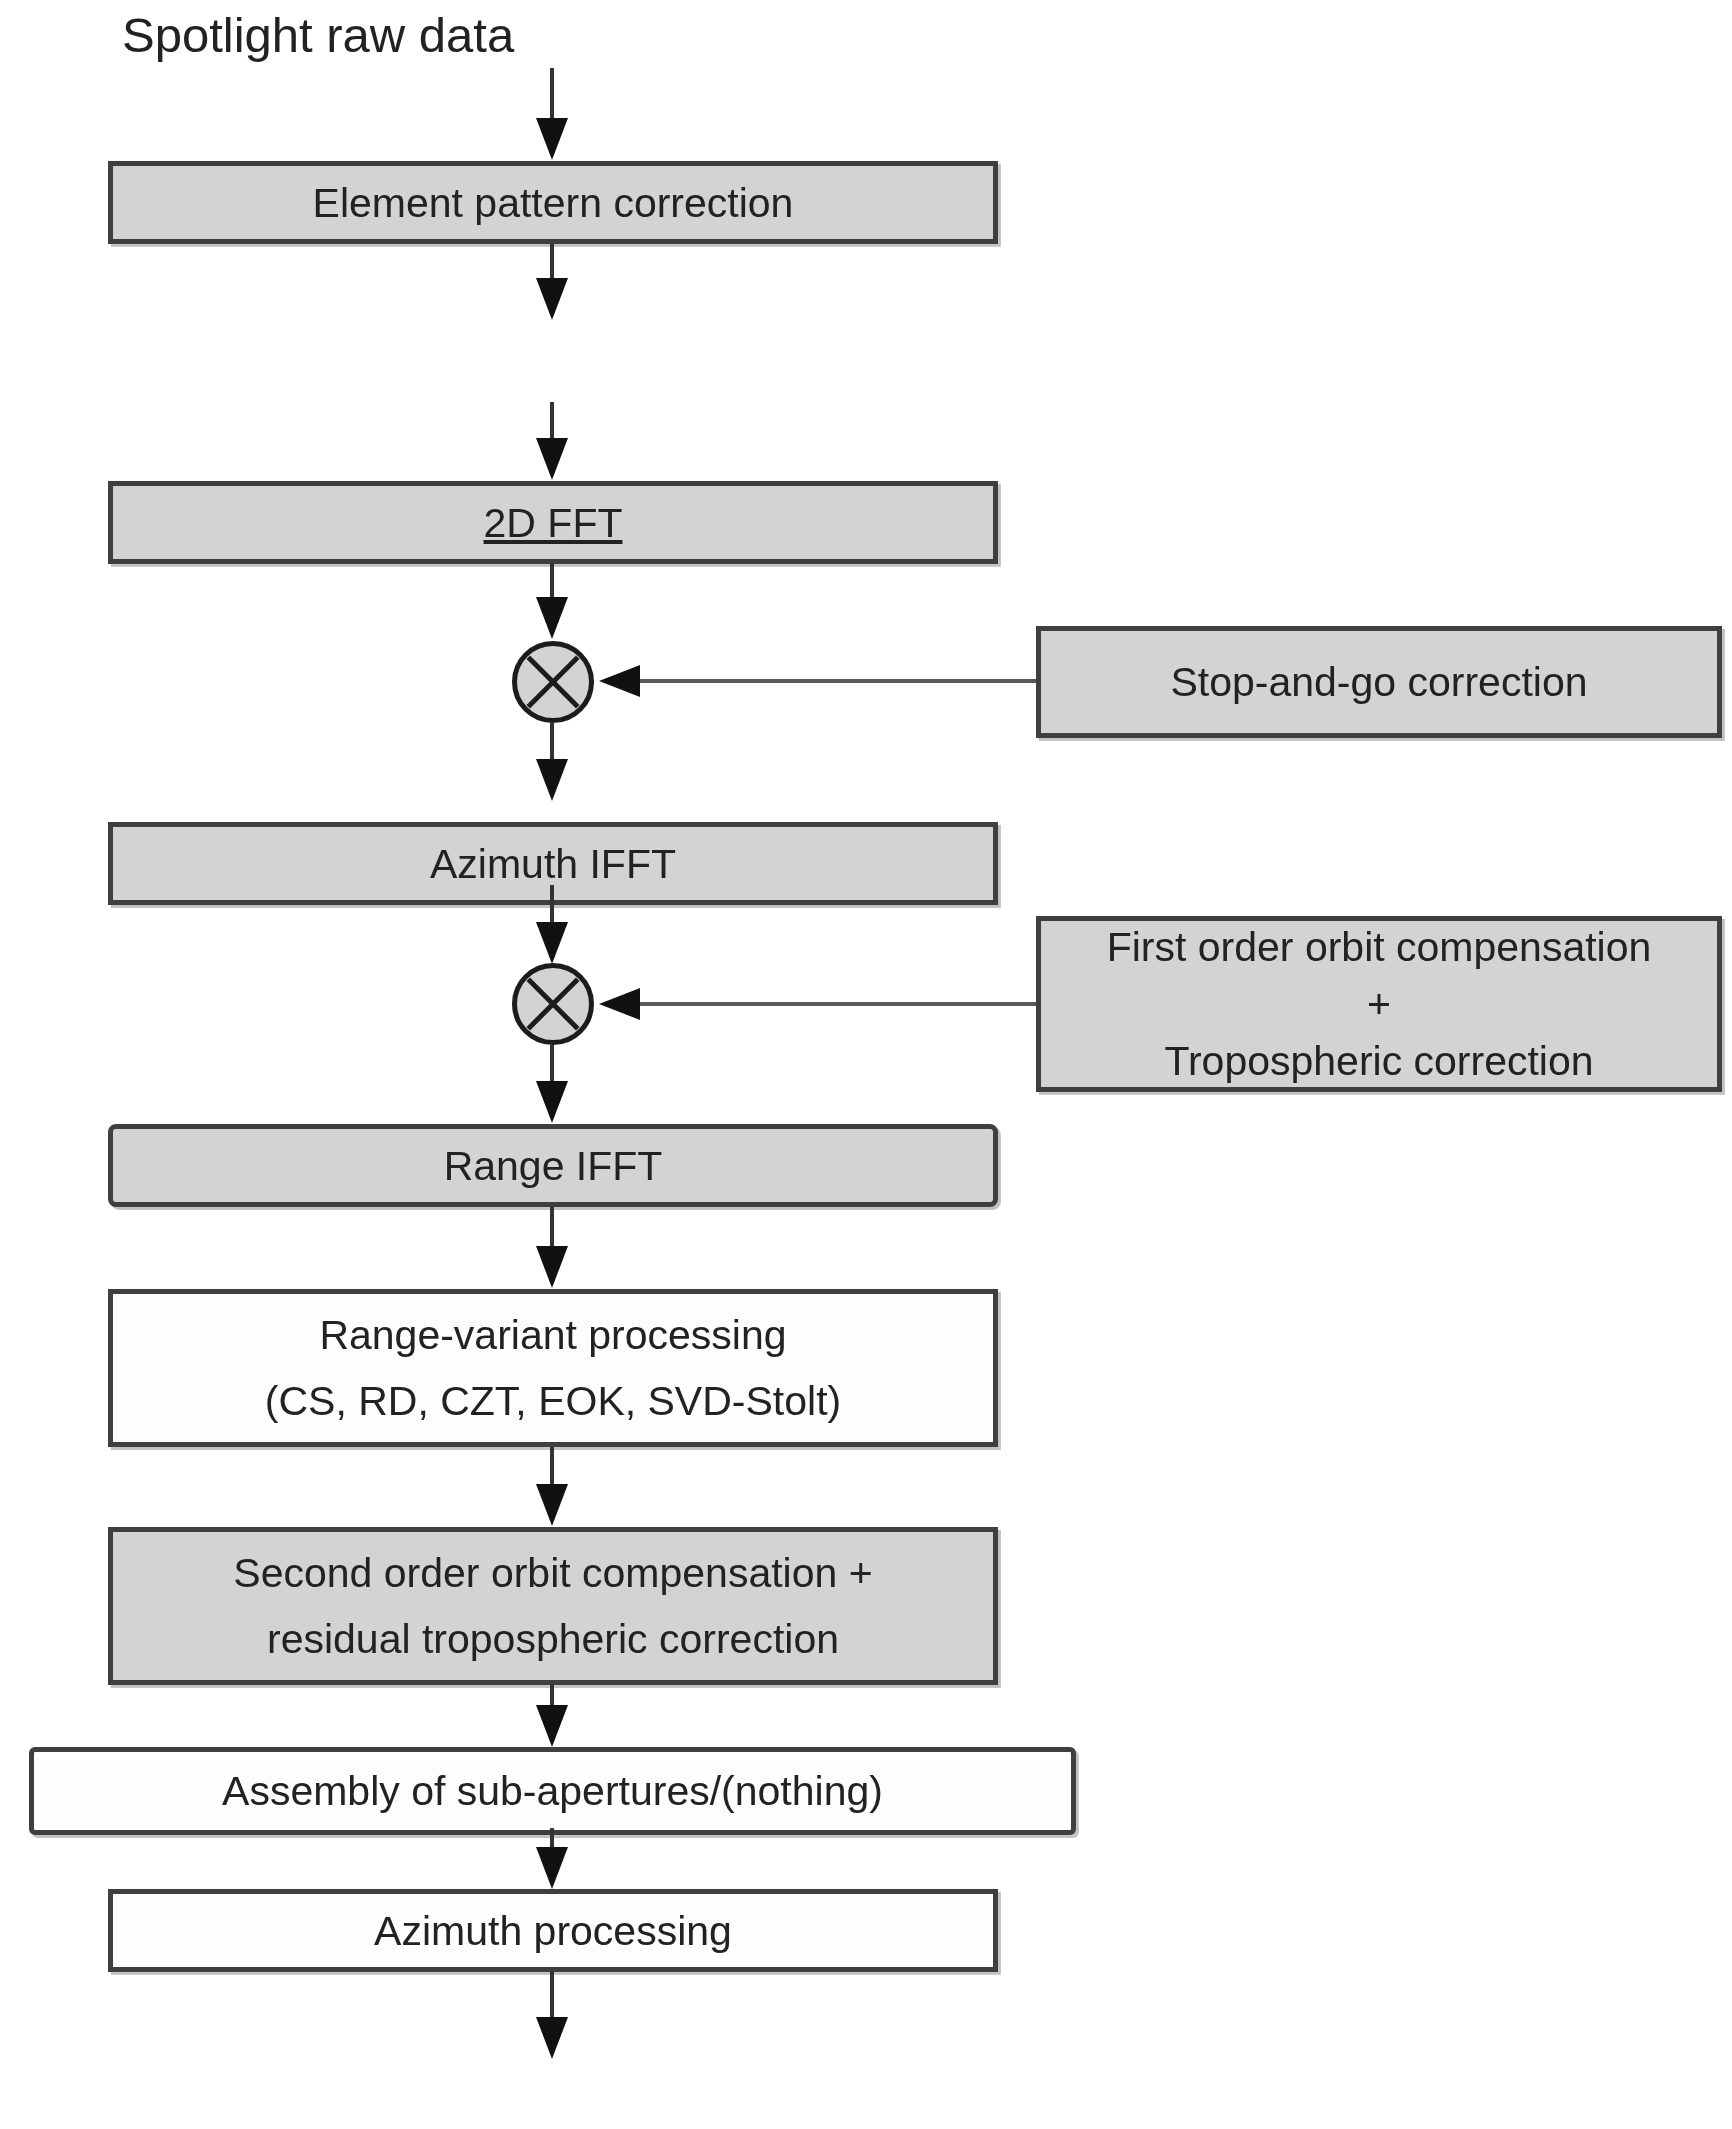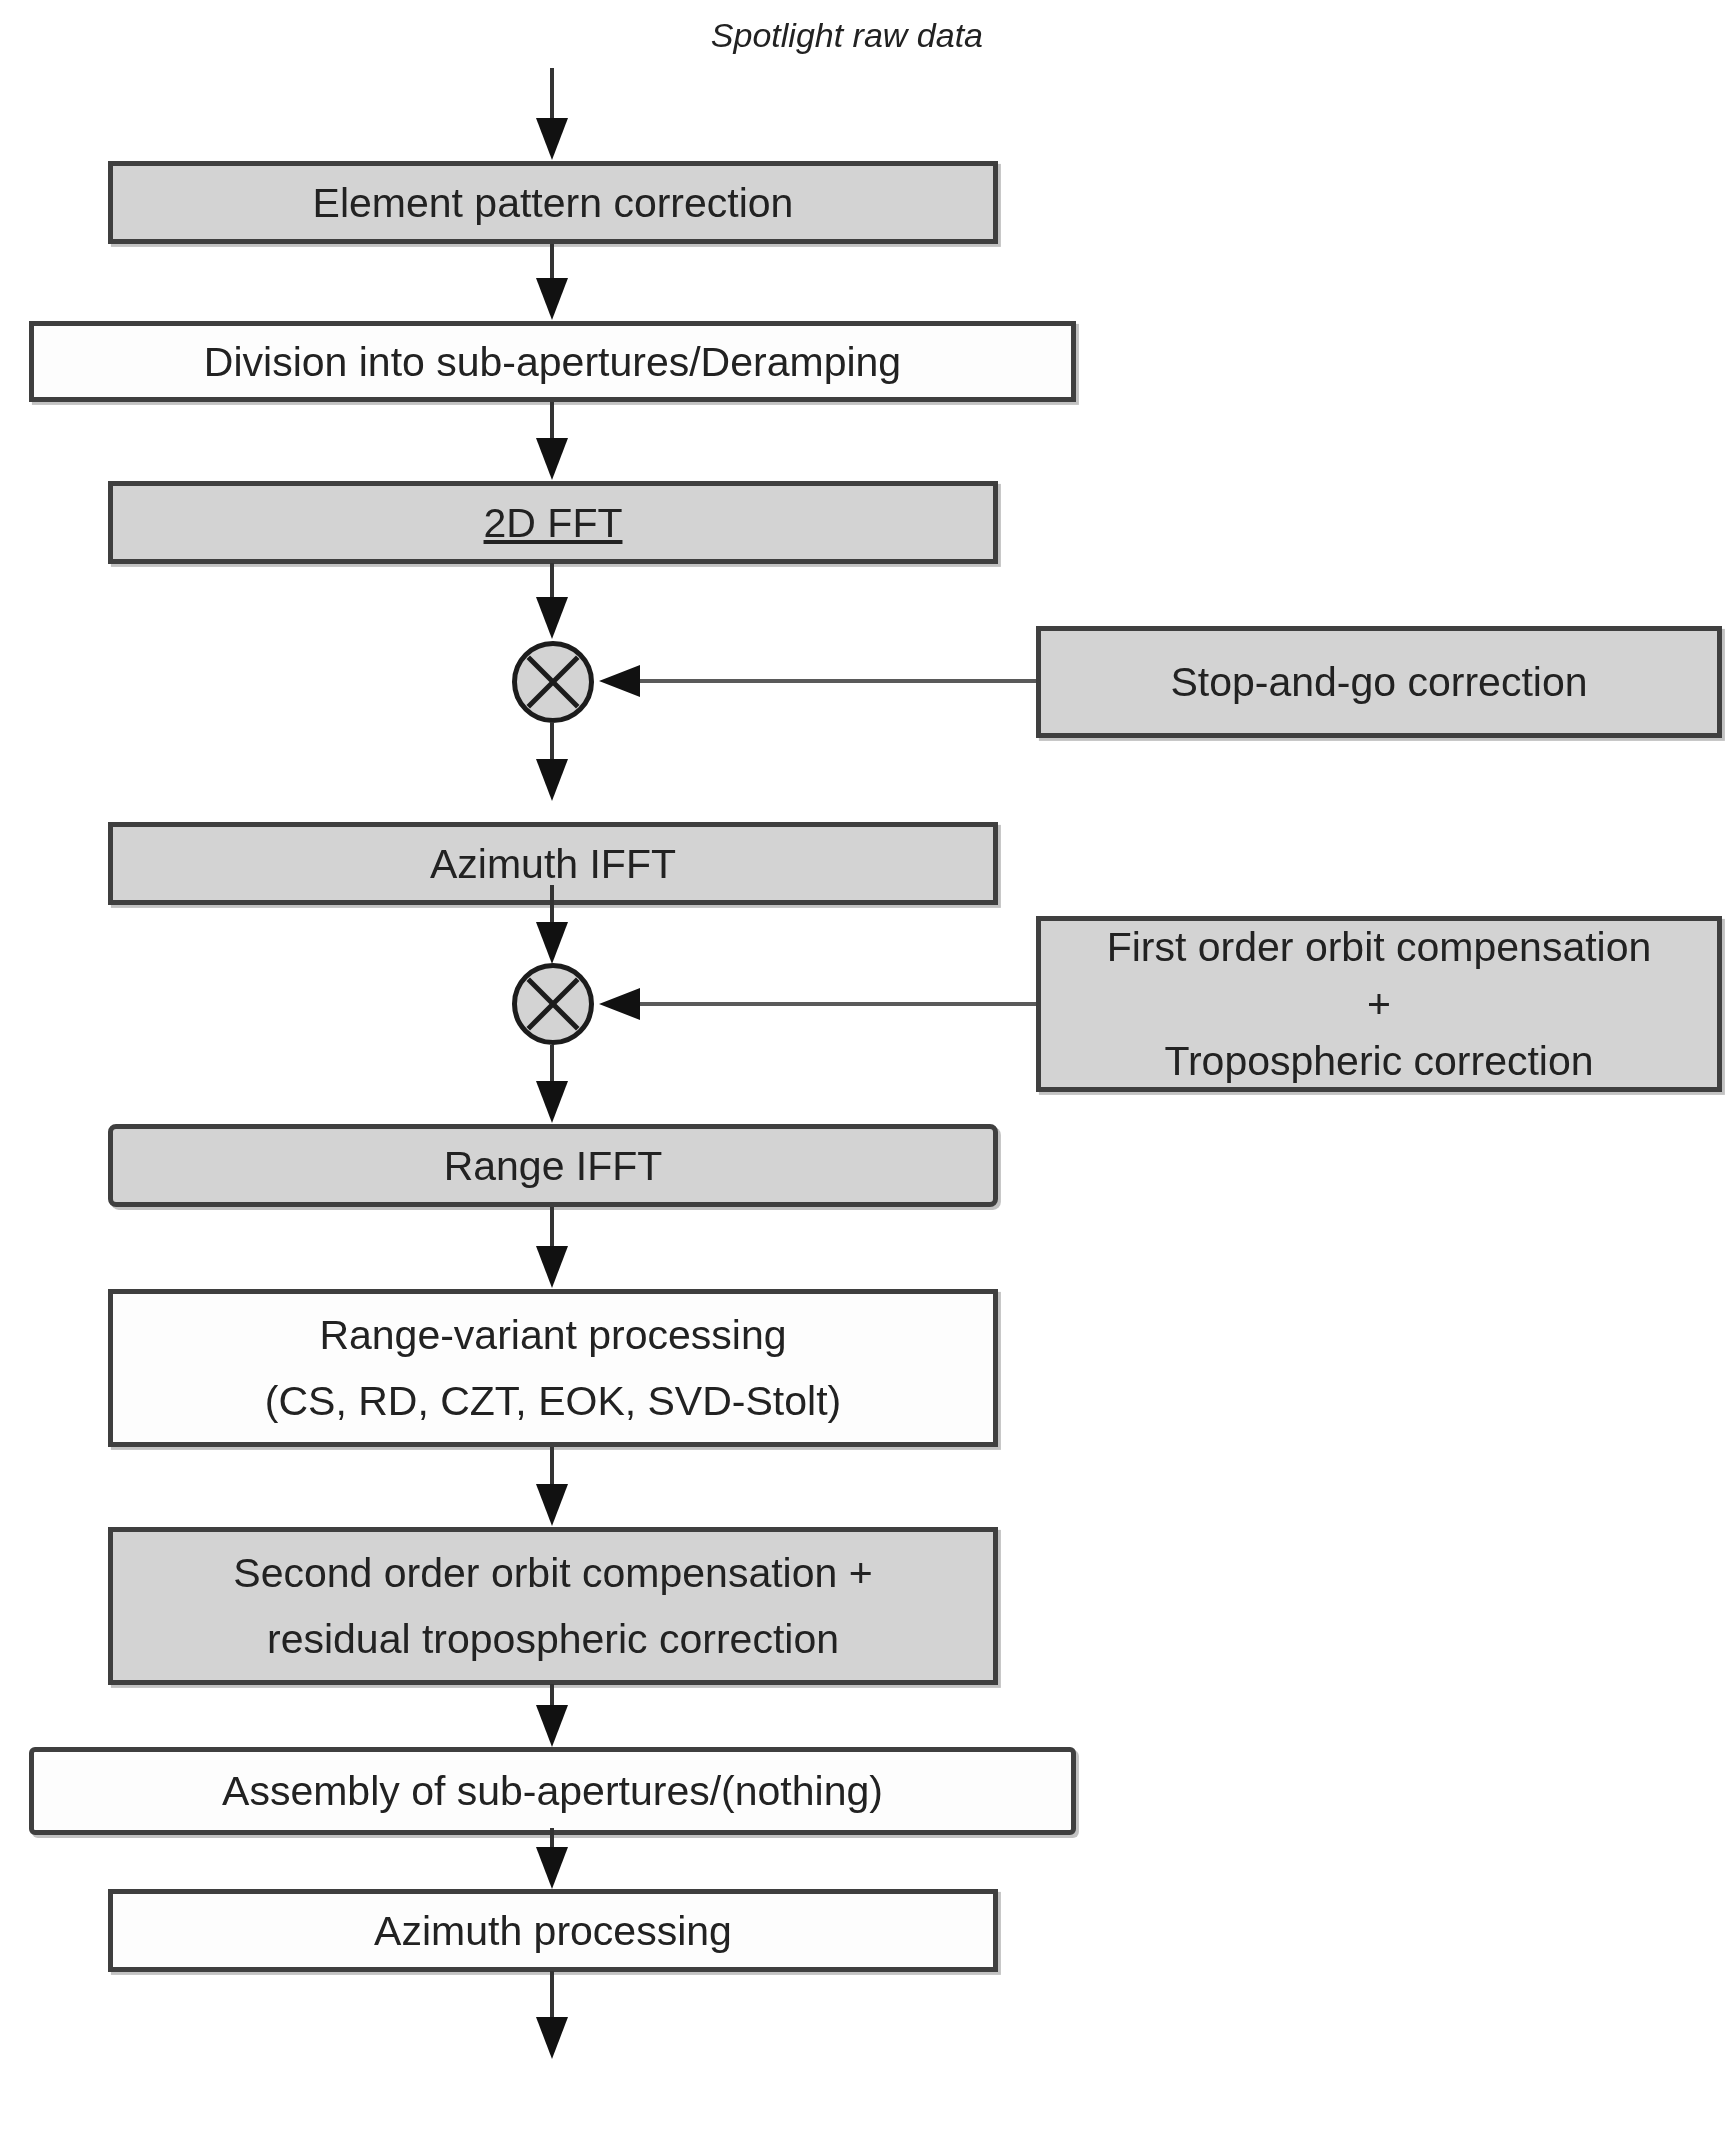--- a/index.html
+++ b/index.html
@@ -18,26 +18,25 @@
     position: relative;
     width: 1733px;
     height: 2129px;
     background: var(--page-bg);
     overflow: hidden;
     font-family: "Liberation Sans", "DejaVu Sans", sans-serif;
     color: var(--text);
   }
   .label-text {
     position: absolute;
-    text-align: right;
-    font-size: 34px;
+    text-align: left;
+    font-size: 49px;
     line-height: 50px;
     color: var(--text);
     white-space: nowrap;
-    font-style: italic;
   }
   .node {
     position: absolute;
     border: 5px solid var(--box-border);
     display: flex;
     flex-direction: column;
     align-items: center;
     justify-content: center;
     text-align: center;
     font-size: 41px;
@@ -103,23 +102,20 @@
   <div class="vline" style="top:68px; height:50px;"></div>
   <div class="head-down" style="top:118px;"></div>
 
   <div class="node gray" style="left:108px; top:161px; width:890px; height:83px;">
     <div>Element pattern correction</div>
   </div>
 
   <div class="vline" style="top:244px; height:34px;"></div>
   <div class="head-down" style="top:278px;"></div>
 
-  <div class="node white" style="left:29px; top:321px; width:1047px; height:81px;">
-    <div>Division into sub-apertures/Deramping</div>
-  </div>
 
   <div class="vline" style="top:402px; height:36px;"></div>
   <div class="head-down" style="top:438px;"></div>
 
   <div class="node gray" style="left:108px; top:481px; width:890px; height:83px;text-decoration:underline;">
     <div>2D FFT</div>
   </div>
 
   <div class="vline" style="top:563px; height:34px;"></div>
   <div class="head-down" style="top:597px;"></div>

